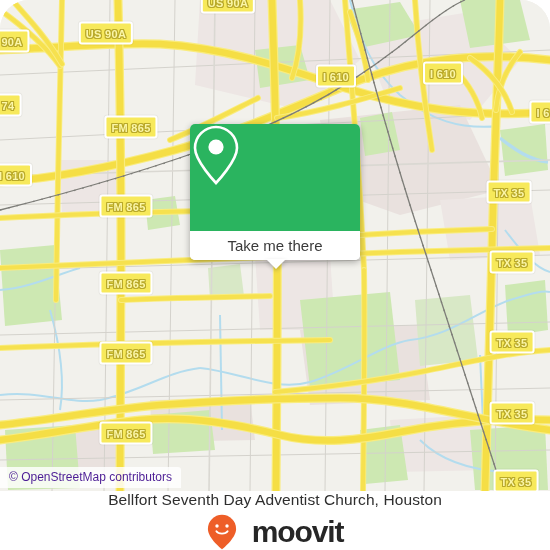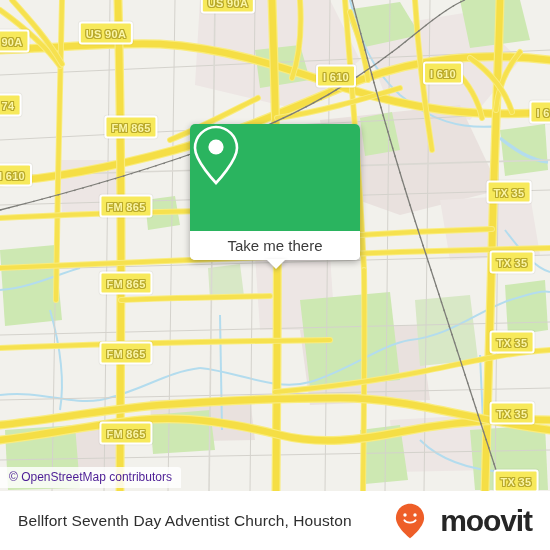--- a/index.html
+++ b/index.html
@@ -1,19 +1,19 @@
 <!DOCTYPE html>
 <html><head>
 <meta charset="utf-8">
 <style>
   html,body{margin:0;padding:0;background:#fff;}
   body{width:550px;height:550px;overflow:hidden;
        font-family:"Liberation Sans","DejaVu Sans",sans-serif;}
 
-  #page{position:relative;width:550px;height:550px;overflow:hidden;background:#fff;}
+  #page{position:relative;width:550px;height:550px;overflow:hidden;background:#fff;border-radius:29px;}
 
   
   #map{position:absolute;left:0;top:0;width:550px;height:491px;overflow:hidden;
        background:#F2F1EC;}
   #map svg{position:absolute;left:0;top:0;}
 
   
   .shield{position:absolute;transform:translate(-50%,-50%);
           background:#F7E95B;border:2px solid #FFFFFF;border-radius:3px;
           padding:1px 5px 2px 5px;
@@ -37,21 +37,21 @@
        filter:drop-shadow(0 2px 2px rgba(0,0,0,.22));}
 
   
   #attrib{position:absolute;left:0;top:467px;
           background:rgba(255,255,255,.82);
           padding:3px 9px 4px 9px;font-size:12px;color:#4c1d95;border-radius:0 3px 0 0;}
 
   
   #footer{position:absolute;left:0;top:491px;width:550px;height:59px;background:#FFFFFF;
           display:flex;align-items:center;justify-content:space-between;
-          padding:0 18px 0 18px;box-sizing:border-box;}
+          padding:0 18px 0 18px;box-sizing:border-box;flex-direction:column;}
   #footer-title{font-size:15.5px;color:#2E2E2E;letter-spacing:.1px;}
   #brand{display:flex;align-items:center;gap:15px;}
   #brand-name{font-size:30px;font-weight:bold;color:#262626;letter-spacing:-1.1px;}
 </style>
 </head>
 <body>
 
 <div id="page">
 
   <div id="map">

